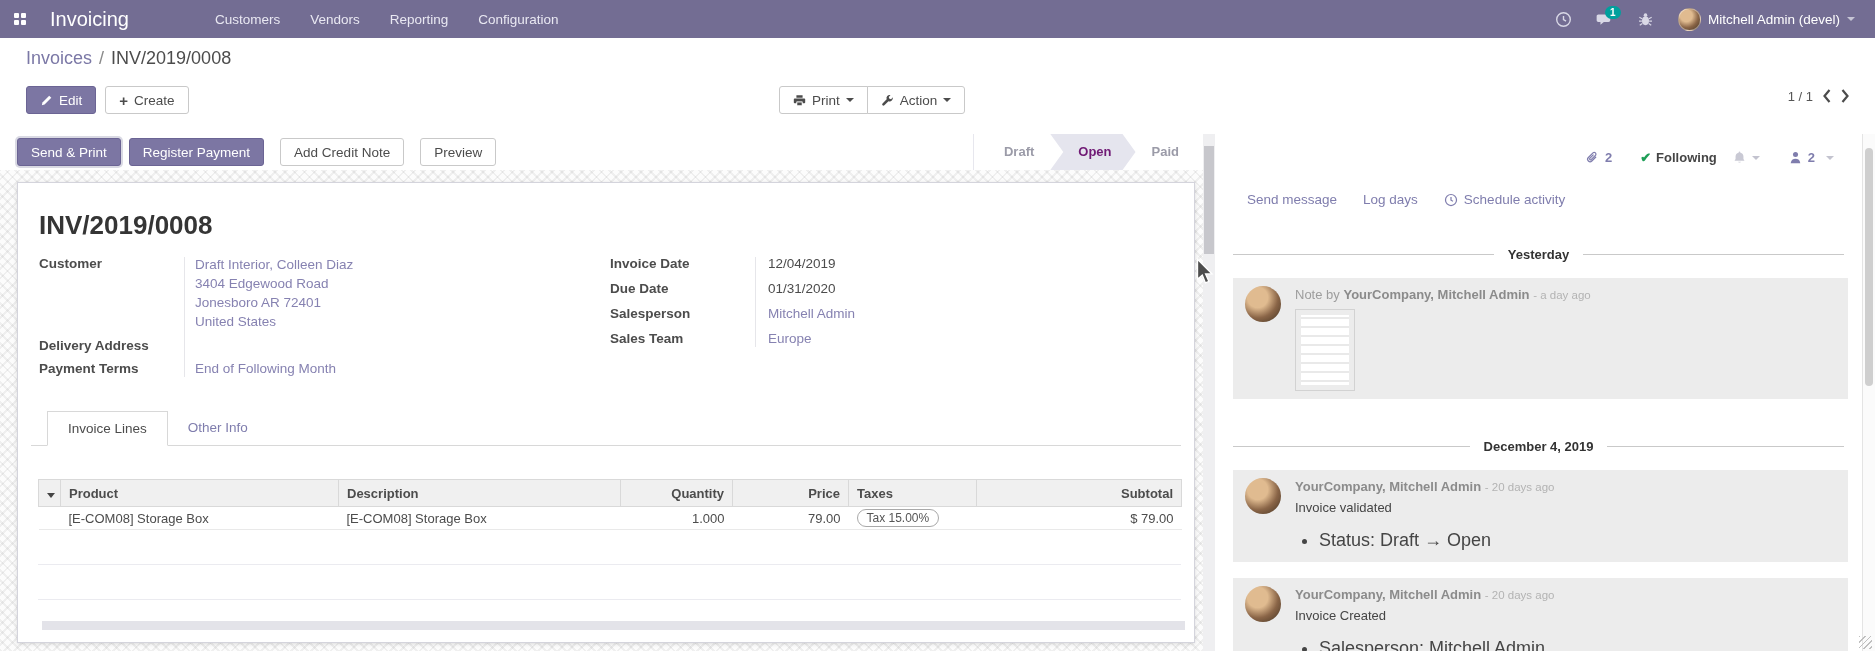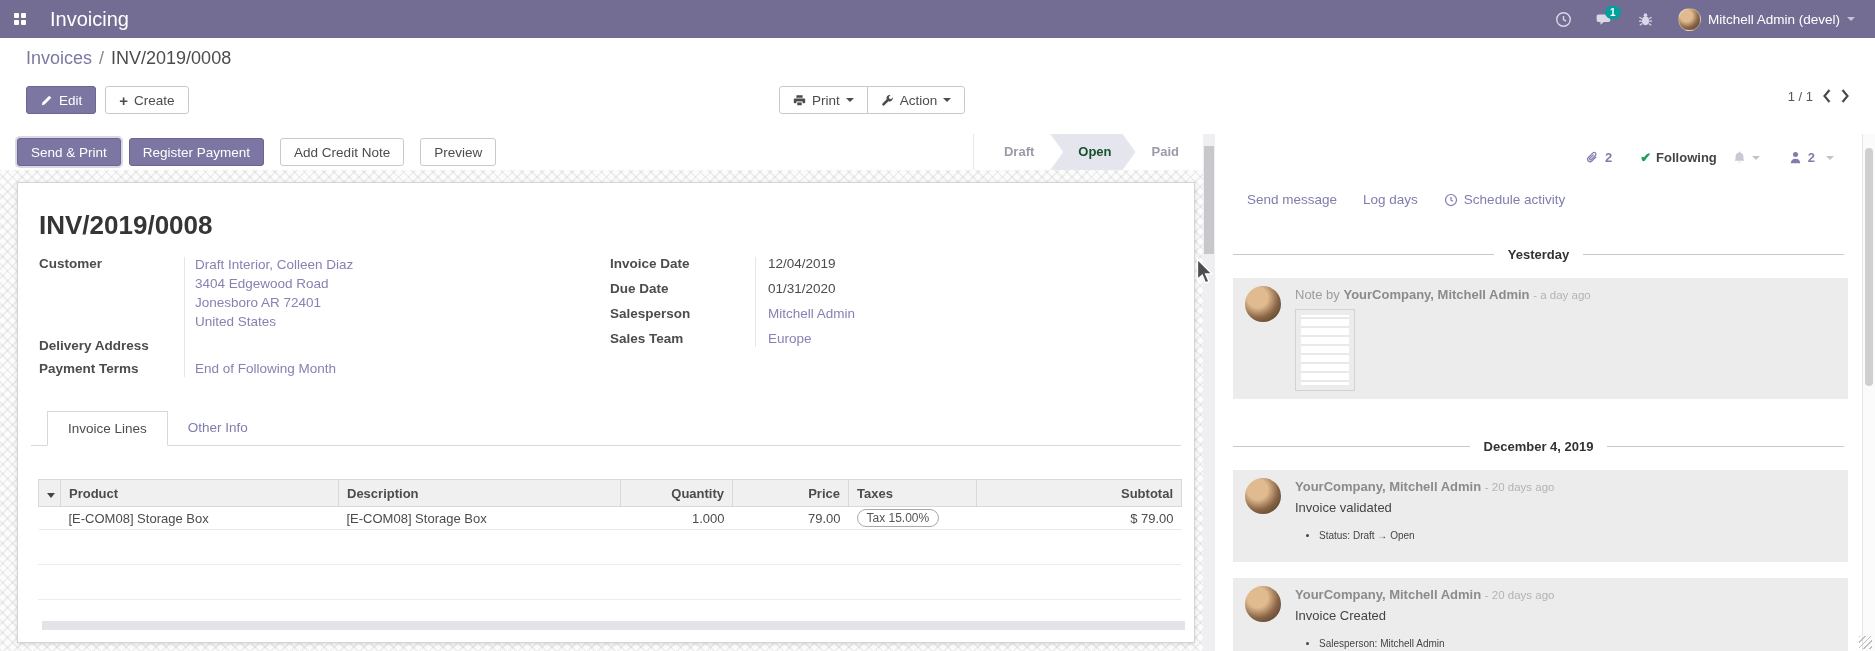--- a/index.html
+++ b/index.html
@@ -52,21 +52,21 @@
 
   
   .status-row{position:absolute;left:0;top:134px;width:1203px;height:36px;background:#fff;}
   .status-buttons{position:absolute;left:17px;top:4px;display:flex;align-items:center;}
   .status-buttons .btn{margin-right:8px;}
   .status-buttons .gap-lg{margin-left:8px;}
   .status-buttons .btn-focus{box-shadow:0 0 0 2px #d9d9e3;}
   .statusbar-steps{position:absolute;right:0;top:0;height:36px;display:flex;align-items:stretch;
                    border-left:1px solid #e7e7ee;padding:0 8px 0 14px;}
   .step{line-height:36px;padding:0 16px;font-size:13px;font-weight:700;color:#9b9ba8;cursor:pointer;}
-  .step.active{background:#e5e5ee;color:#14532d;padding:0 24px 0 28px;
+  .step.active{background:#e5e5ee;color:#701a75;padding:0 24px 0 28px;
      clip-path:polygon(0 0,calc(100% - 13px) 0,100% 50%,calc(100% - 13px) 100%,0 100%,13px 50%);}
 
   
   .form-area{position:absolute;left:0;top:170px;width:1203px;height:481px;background-color:#fcfcfc;
     background-image:repeating-linear-gradient(45deg,rgba(0,0,0,.05) 0 2px,transparent 2px 7px),
                      repeating-linear-gradient(-45deg,rgba(0,0,0,.05) 0 2px,transparent 2px 7px);}
   .sheet{position:absolute;left:17px;top:12px;width:1178px;height:461px;background:#fff;
          border:1px solid #d4d4dc;box-shadow:0 1px 4px rgba(0,0,0,.14);box-sizing:border-box;}
   .sheet-title{position:absolute;left:21px;top:10px;font-size:26px;font-weight:700;color:#353535;}
   .fgroup{position:absolute;display:grid;grid-template-columns:145px 1fr;row-gap:6px;font-size:13.5px;}
@@ -123,21 +123,21 @@
   .day-divider::before,.day-divider::after{content:"";flex:1;border-top:1px solid #c9c9c9;}
   .day-divider span{padding:0 14px;}
   .message{margin:16px 14px 12px 18px;background:#ececec;padding:8px 12px;box-sizing:border-box;}
   .msg-avatar{float:left;width:36px;height:36px;border-radius:50%;
               background:radial-gradient(circle at 35% 32%,#e0bb90 0 30%,#8a6547 60%,#3f3020 100%);}
   .msg-content{margin-left:50px;}
   .msg-head{font-size:13px;color:#9d9d9d;line-height:18px;}
   .msg-author{font-weight:700;color:#8b8b8b;cursor:pointer;}
   .msg-time{font-size:11.5px;color:#b3b3b3;}
   .msg-body{margin-top:3px;font-size:13px;color:#454545;line-height:17px;}
-  .msg-bullets{margin:14px 0 2px 24px;padding:0;font-size:10px;color:#454545;}
+  .msg-bullets{margin:14px 0 2px 24px;padding:0;font-size:18px;color:#454545;}
   .msg-bullets li{margin:2px 0;}
   .attach-thumb{margin-top:5px;width:60px;height:82px;background:#fff;border:1px solid #d2d2d2;
     box-sizing:border-box;cursor:pointer;
     background-image:repeating-linear-gradient(to bottom,transparent 0 7px,#e9e9e9 7px 9px);
     background-clip:content-box;padding:5px;}
   .m-validated{min-height:92px;}
 
   
   .vscroll-chat{position:absolute;left:1862px;top:134px;width:13px;height:517px;background:#fbfbfb;
                 border-left:1px solid #e4e4e4;box-sizing:border-box;}
@@ -156,20 +156,26 @@
   <header class="topbar">
     <div class="apps-btn">
       <span class="apps-grid">
           <i></i>
           <i></i>
           <i></i>
           <i></i>
         </span>
     </div>
     <div class="app-name">Invoicing</div>
+    <nav class="topmenu">
+      <a class="tm-item">Customers</a>
+      <a class="tm-item">Vendors</a>
+      <a class="tm-item">Reporting</a>
+      <a class="tm-item">Configuration</a>
+    </nav>
     <div class="topbar-right">
       <span class="tb-ico">
         <svg viewBox="0 0 16 16" fill="none" stroke="currentColor" stroke-width="1.3">
             <circle cx="8" cy="8" r="6.4"></circle>
             <path d="M8 4.6V8.2l2.4 1.4"></path>
           </svg>
       </span>
       <span class="tb-ico">
         <svg viewBox="0 0 16 16" fill="currentColor">
             <path d="M2.2 3.2h9.6c.9 0 1.6.7 1.6 1.6v3.9c0 .9-.7 1.6-1.6 1.6H7.4L4.2 13v-2.7h-2c-.9 0-1.6-.7-1.6-1.6V4.8c0-.9.7-1.6 1.6-1.6z"></path>

